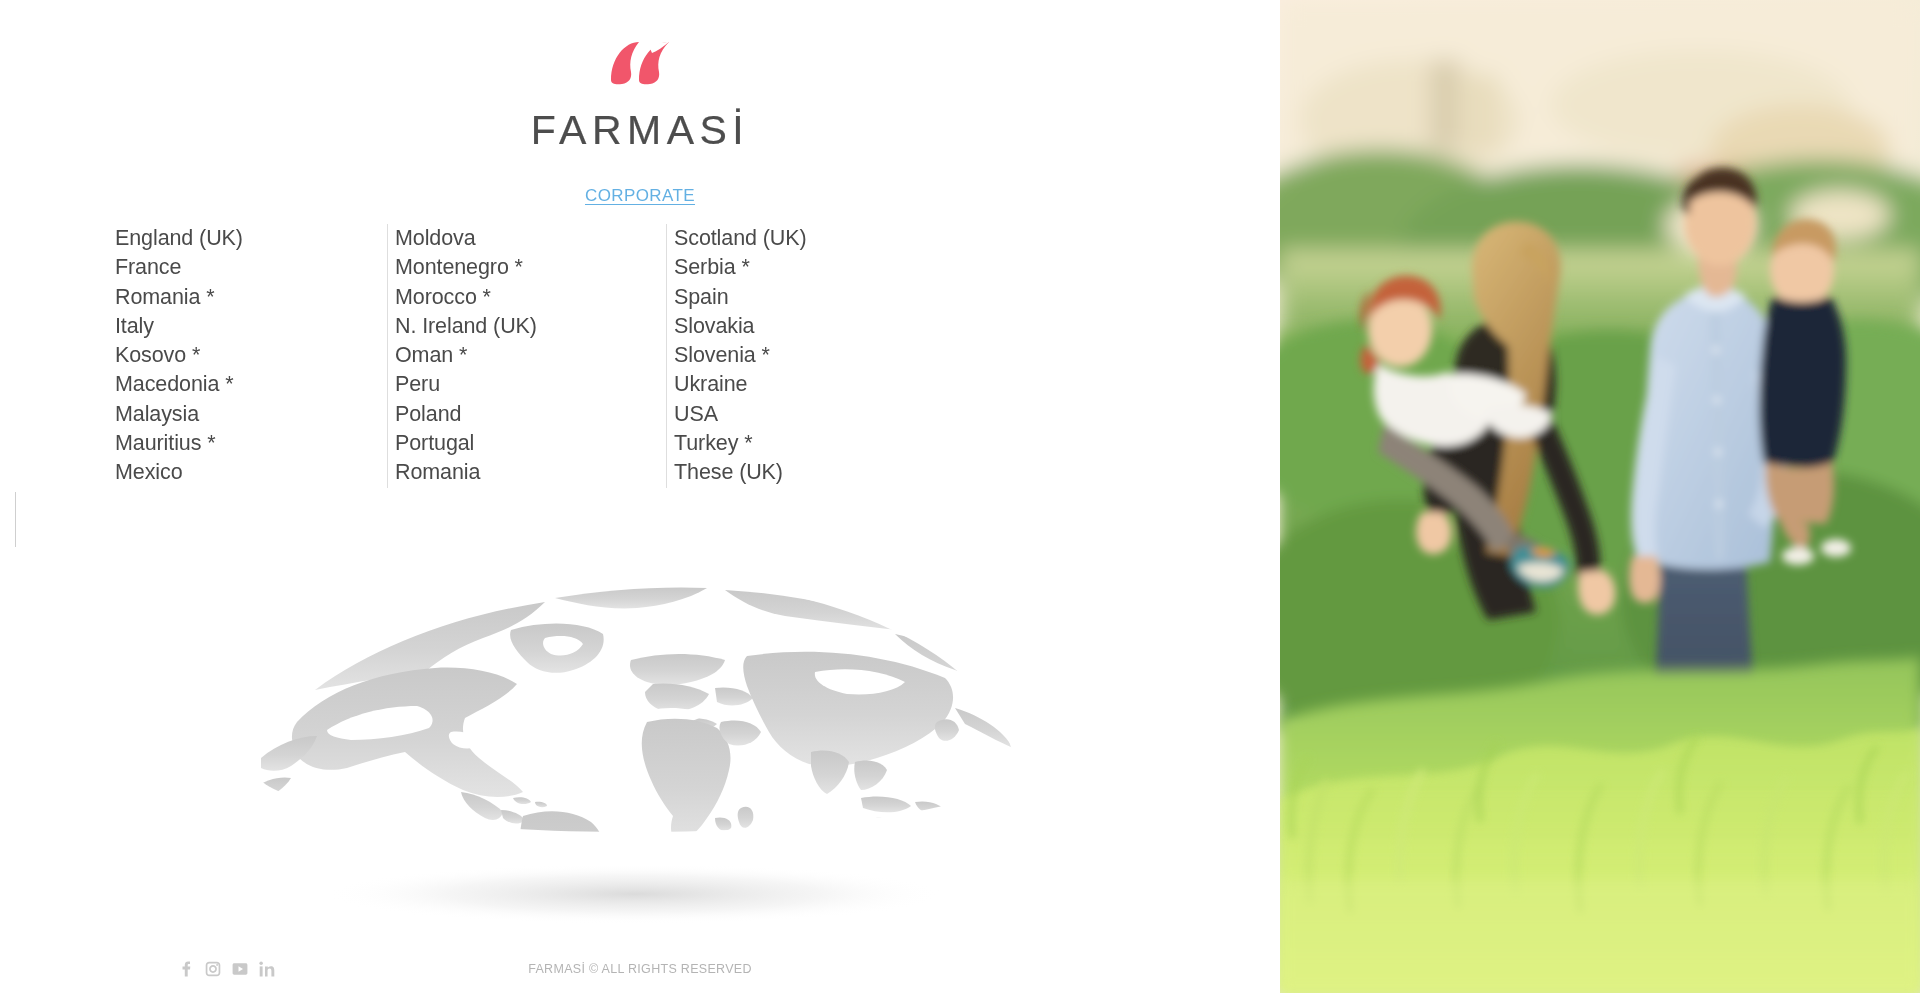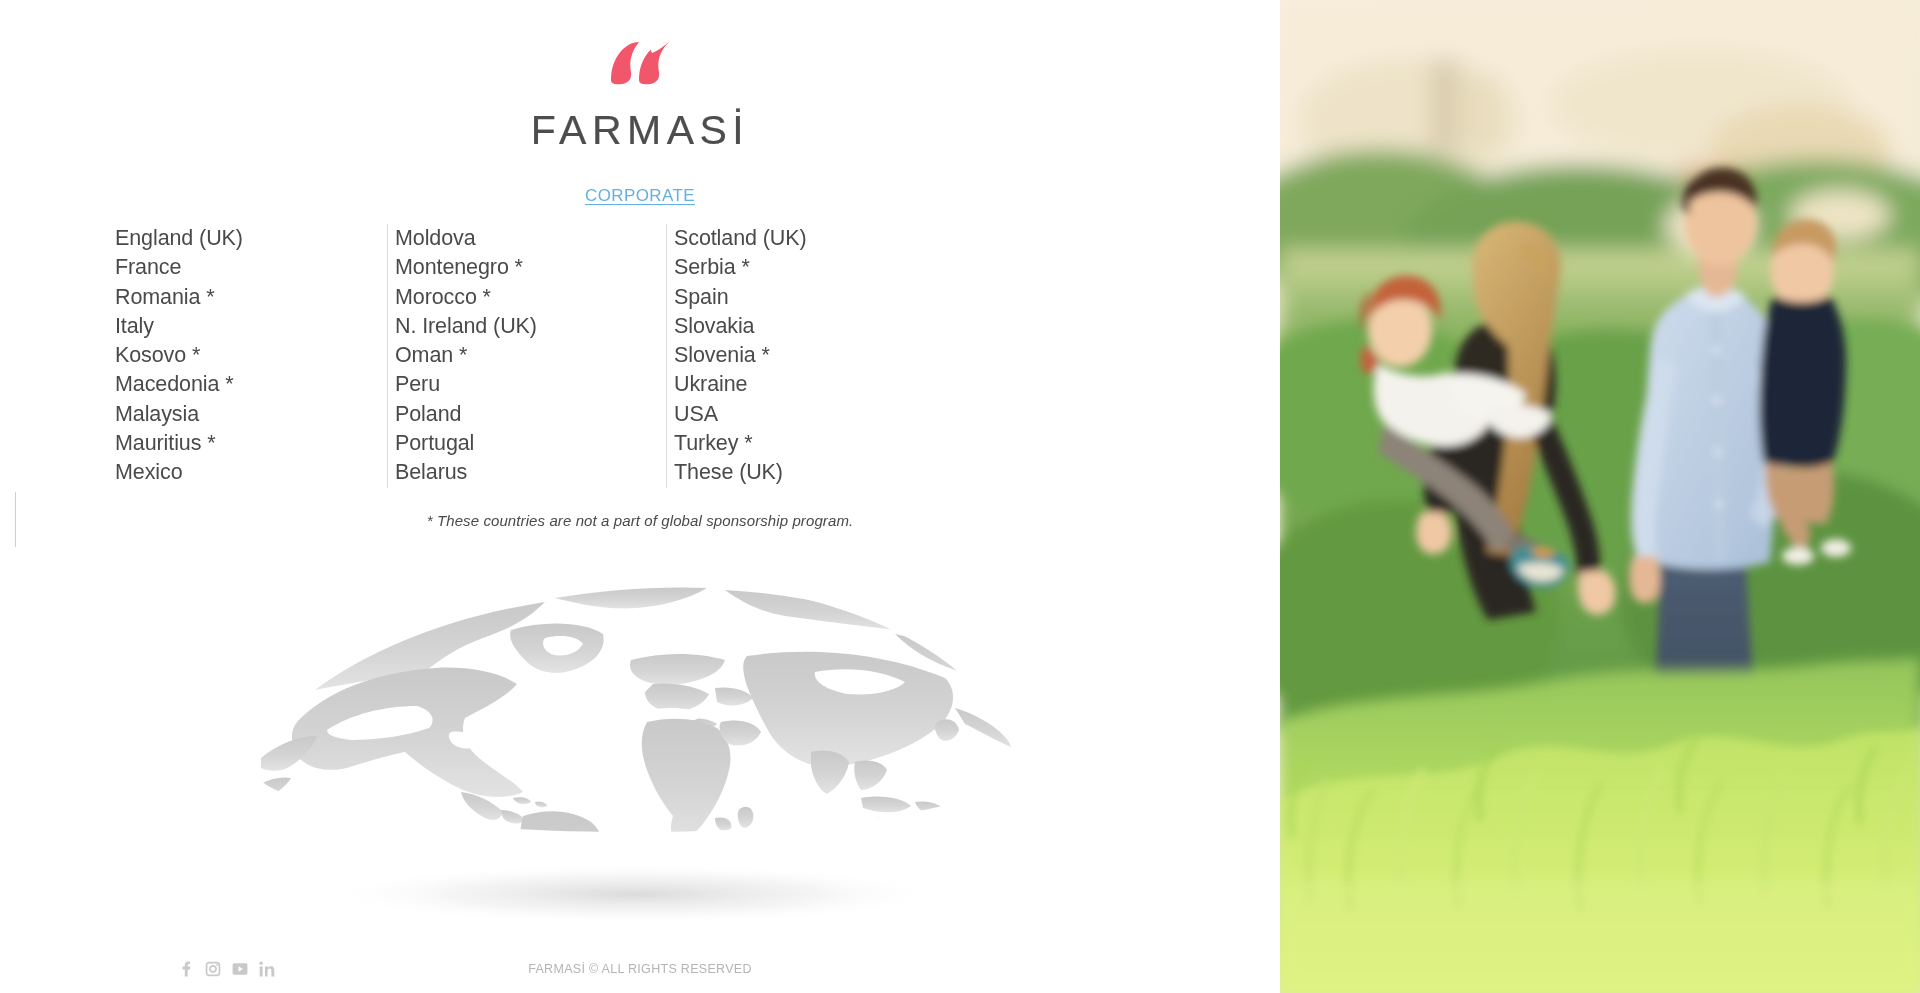--- a/index.html
+++ b/index.html
@@ -218,38 +218,37 @@
 
       <div class="country-col">
         <div class="country-item">Moldova</div>
         <div class="country-item">Montenegro *</div>
         <div class="country-item">Morocco *</div>
         <div class="country-item">N. Ireland (UK)</div>
         <div class="country-item">Oman *</div>
         <div class="country-item">Peru</div>
         <div class="country-item">Poland</div>
         <div class="country-item">Portugal</div>
-        <div class="country-item">Belarus</div>
+        <div class="country-item">Romania</div>
       </div>
 
       <div class="country-col">
         <div class="country-item">Scotland (UK)</div>
         <div class="country-item">Serbia *</div>
         <div class="country-item">Spain</div>
         <div class="country-item">Slovakia</div>
         <div class="country-item">Slovenia *</div>
         <div class="country-item">Ukraine</div>
         <div class="country-item">USA</div>
         <div class="country-item">Turkey *</div>
         <div class="country-item">These (UK)</div>
       </div>
 
     </div>
 
-    <div class="footnote">* These countries are not a part of global sponsorship program.</div>
 
     <div class="globe-wrap">
       <svg class="globe-svg" viewBox="0 0 760 380">
         <defs>
           <linearGradient id="gGlobe" x1="0" y1="0" x2="0" y2="1">
             <stop offset="0%" stop-color="#c9c9c9"></stop>
             <stop offset="55%" stop-color="#d4d4d4"></stop>
             <stop offset="100%" stop-color="#e3e3e3"></stop>
           </linearGradient>
           <radialGradient id="gShadow" cx="50%" cy="50%" r="50%">

